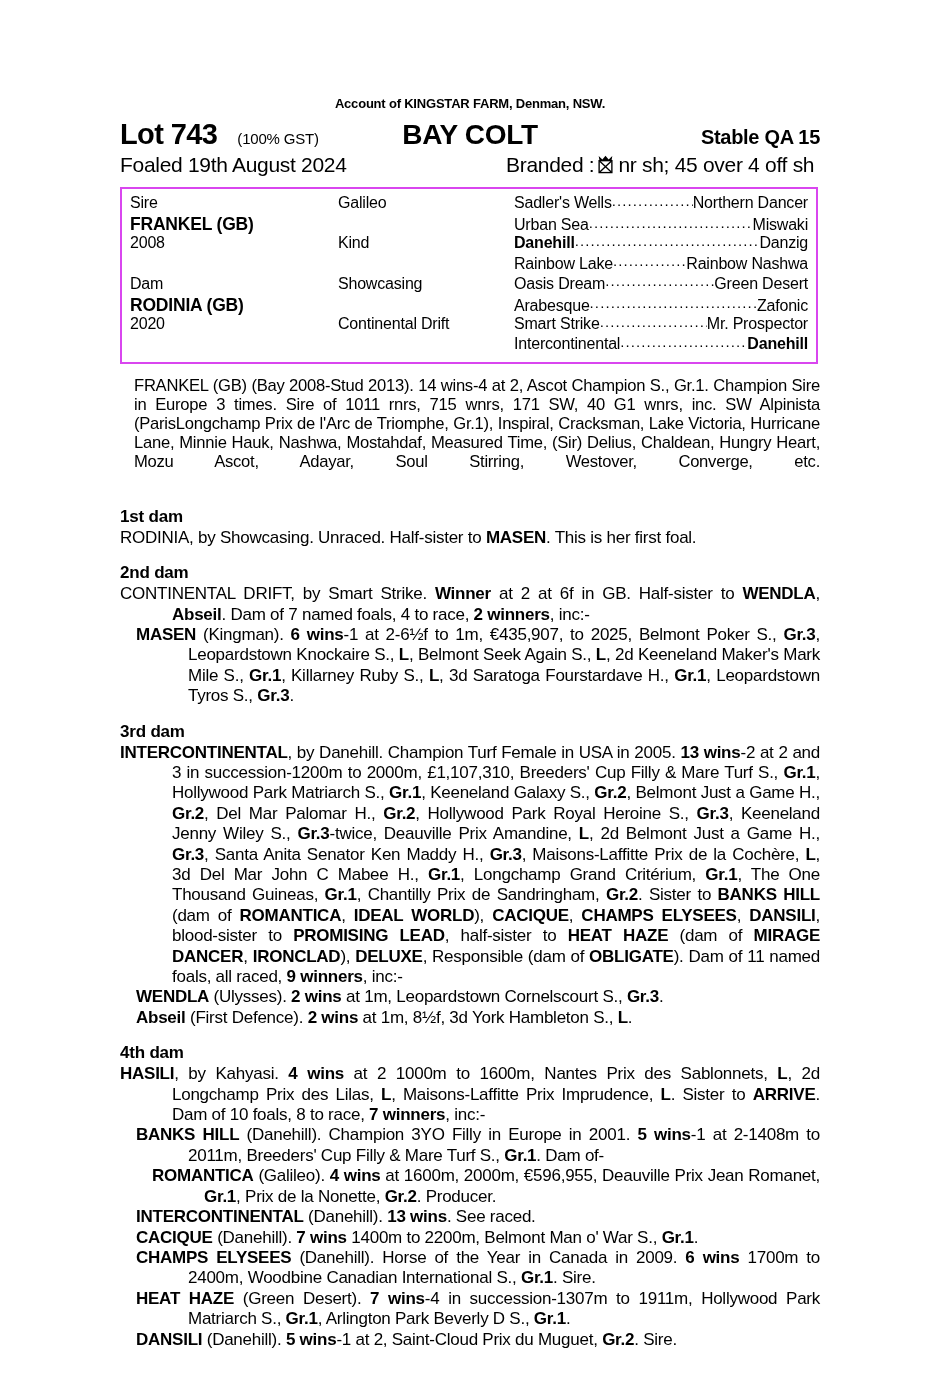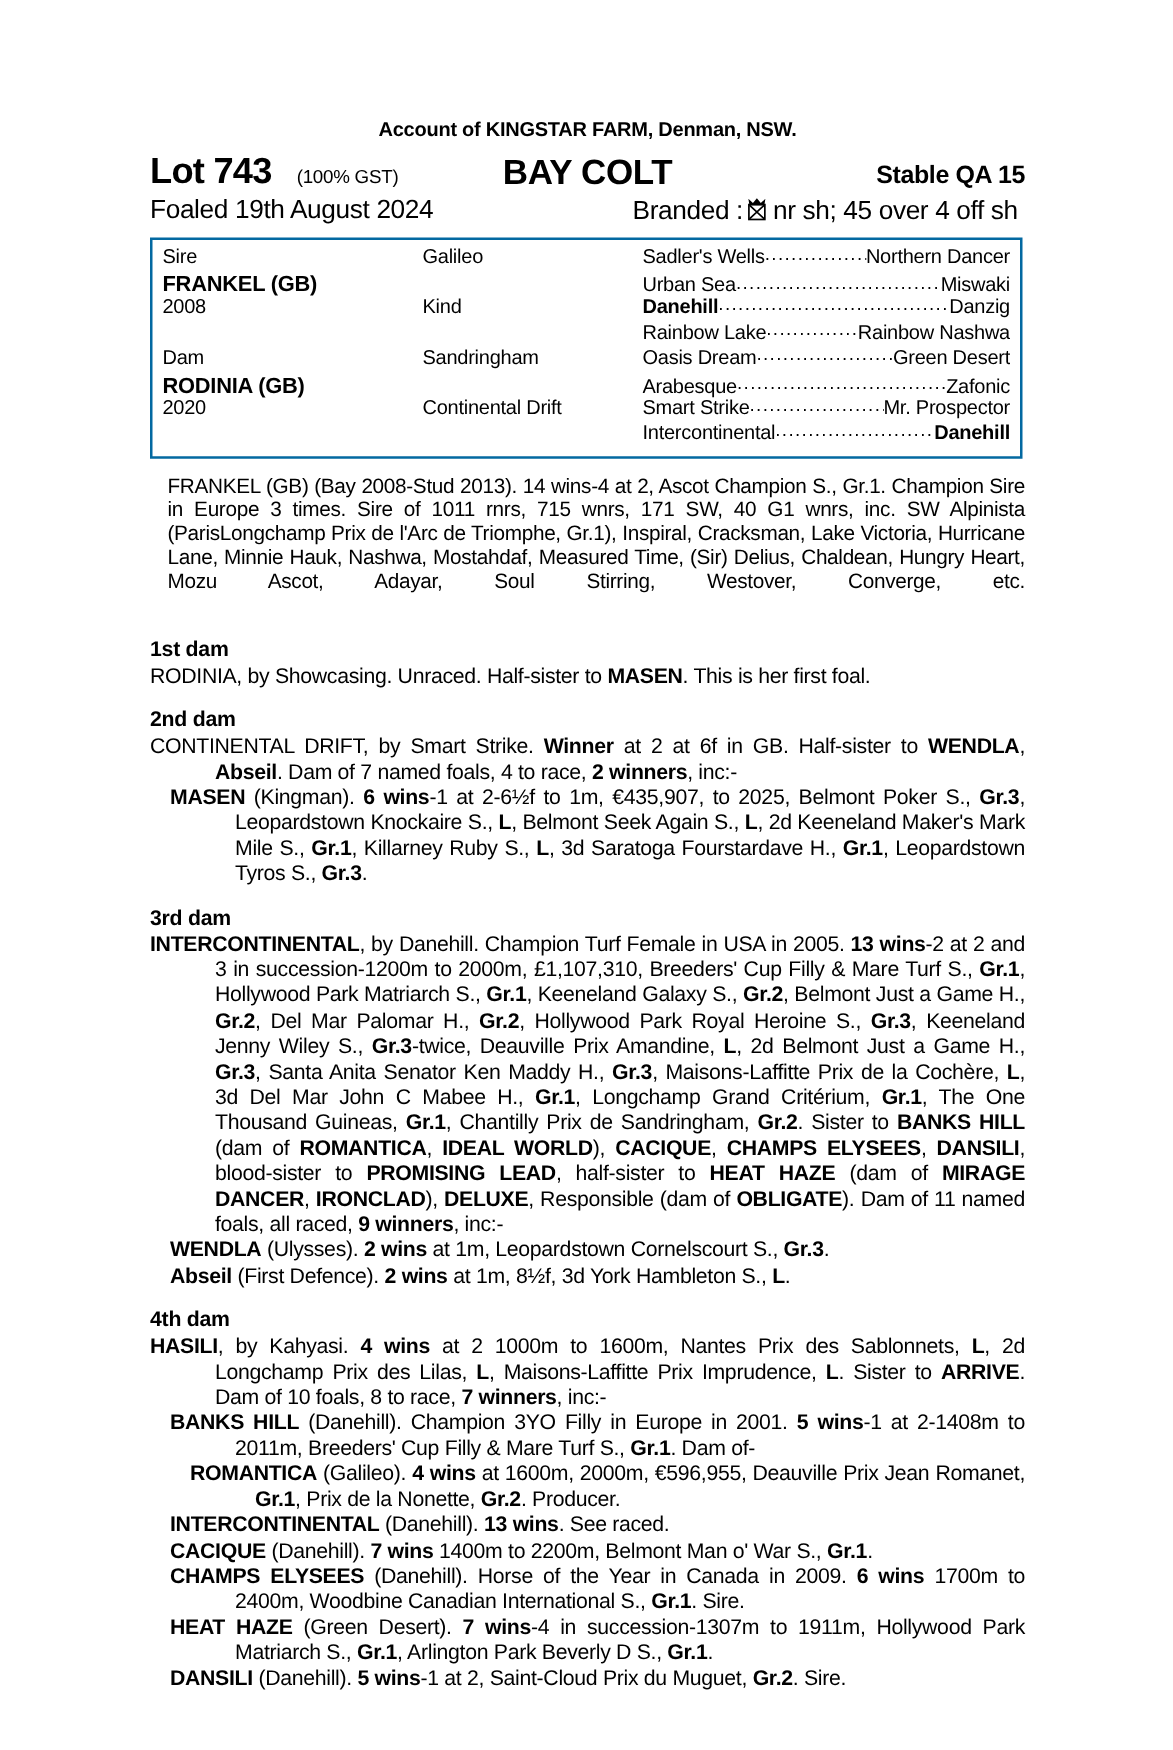--- a/index.html
+++ b/index.html
@@ -25,21 +25,21 @@
     position: absolute;
     left: 120px;
     top: 96px;
     width: 700px;
   }
 
   
   .account-line {
     text-align: center;
     font-weight: bold;
-    font-size: 16px;
+    font-size: 13px;
     letter-spacing: -0.2px;
     margin-bottom: 6px;
     white-space: nowrap;
   }
   .title-row {
     position: relative;
     height: 34px;
     margin-bottom: 2px;
   }
   .lot-block {
@@ -103,21 +103,21 @@
     width: 17px;
     height: 19px;
     margin: 0 4px 0 3px;
     position: relative;
     top: 2px;
     vertical-align: baseline;
   }
 
   
   .ped-table {
-    border: 2px solid #0369a1;
+    border: 2px solid #d946ef;
     width: 698px;
     box-sizing: border-box;
     padding: 5px 8px 6px 8px;
     margin-bottom: 12px;
   }
   .ped-row {
     display: flex;
     align-items: baseline;
     height: 20.2px;
     font-size: 16px;
@@ -263,21 +263,21 @@
             <div class="ped-c1"></div>
             <div class="ped-c2"></div>
             <div class="ped-c3">
               <span class="lname">Rainbow Lake</span>
               <span class="lead">................................................................................</span>
               <span class="rname">Rainbow Nashwa</span>
             </div>
           </div>
           <div class="ped-row">
             <div class="ped-c1">Dam</div>
-            <div class="ped-c2">Sandringham</div>
+            <div class="ped-c2">Showcasing</div>
             <div class="ped-c3">
               <span class="lname">Oasis Dream</span>
               <span class="lead">................................................................................</span>
               <span class="rname">Green Desert</span>
             </div>
           </div>
           <div class="ped-row">
             <div class="ped-c1 b" style="font-size: 17.5px;">RODINIA (GB)</div>
             <div class="ped-c2"></div>
             <div class="ped-c3">

